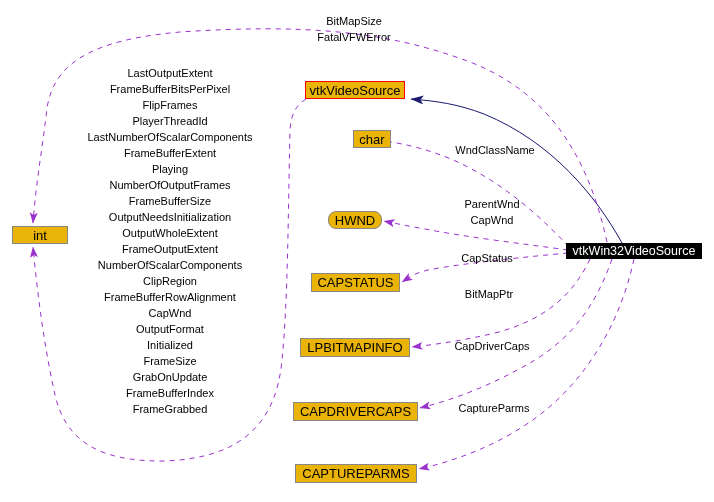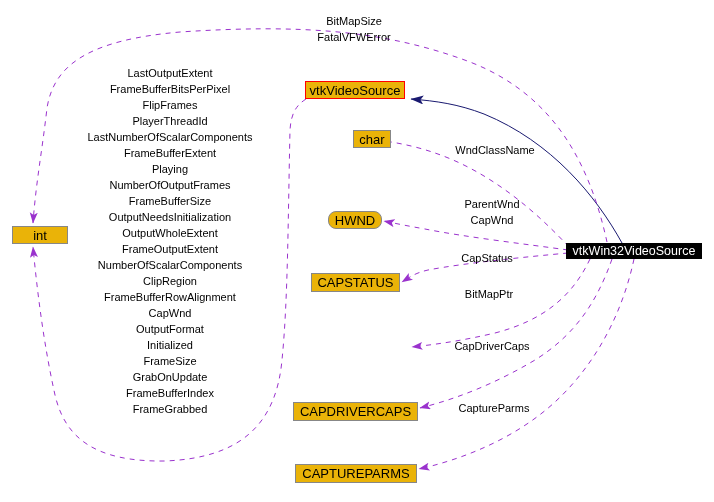--- a/index.html
+++ b/index.html
@@ -141,20 +141,21 @@
   <div class="node n-int">int</div>
 
   <div class="node truncated n-videosource">vtkVideoSource</div>
 
   <div class="node n-char">char</div>
 
   <div class="node n-hwnd">HWND</div>
 
   <div class="node n-capstatus">CAPSTATUS</div>
 
+  <div class="node n-lpbitmapinfo">LPBITMAPINFO</div>
 
   <div class="node n-capdrivercaps">CAPDRIVERCAPS</div>
 
   <div class="node n-captureparms">CAPTUREPARMS</div>
 
   <div class="node current n-win32">vtkWin32VideoSource</div>
 
 </div>
 
 </body></html>

